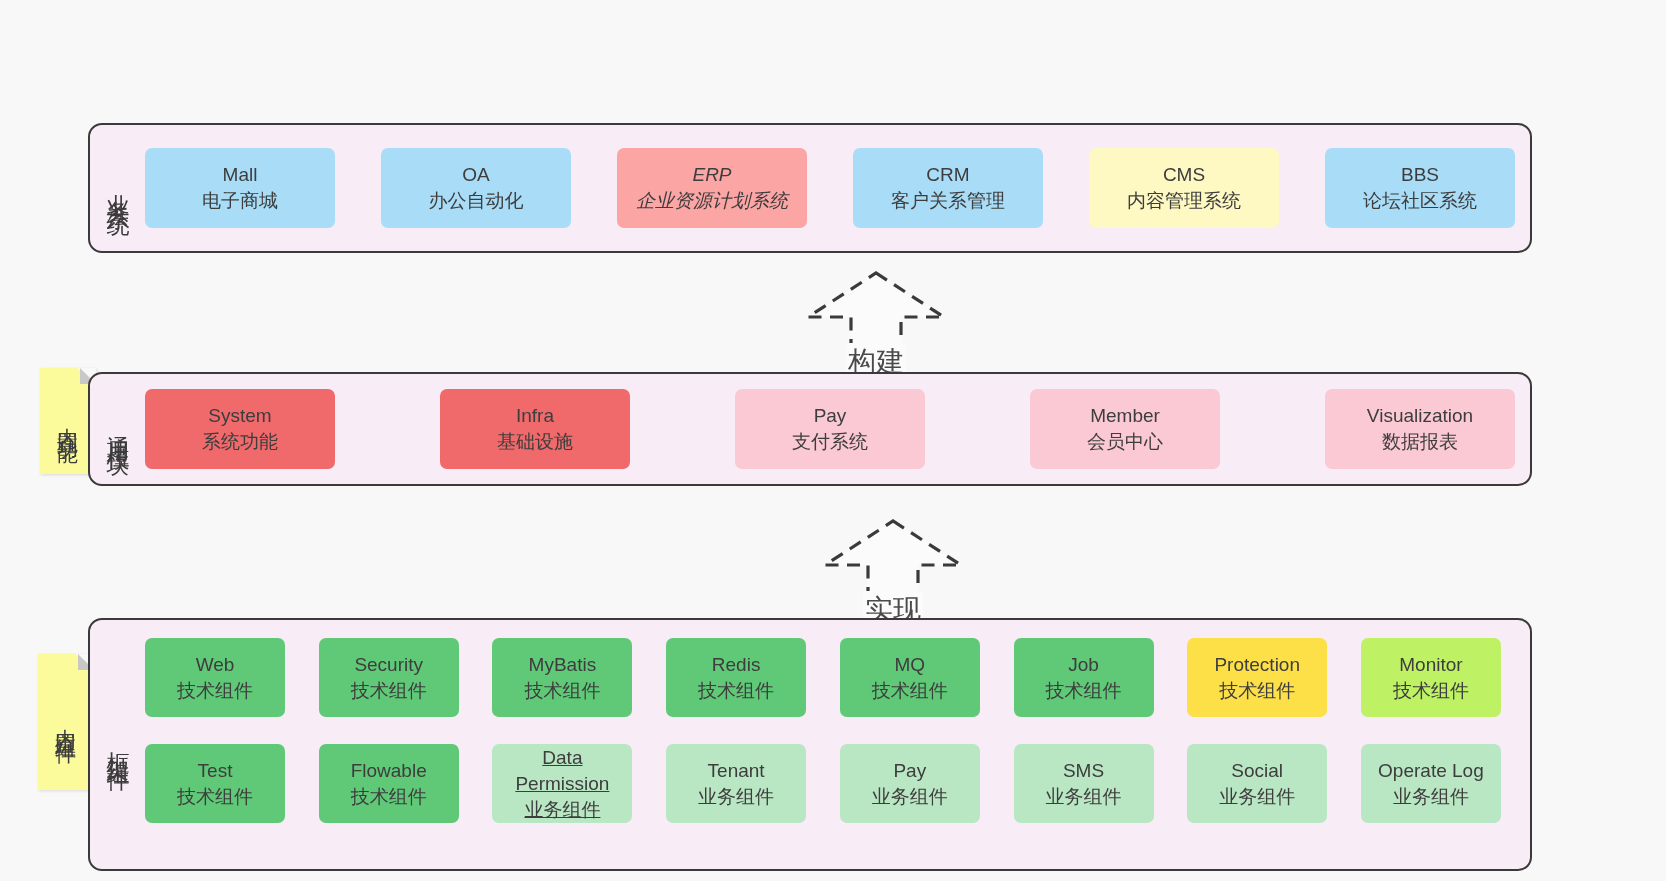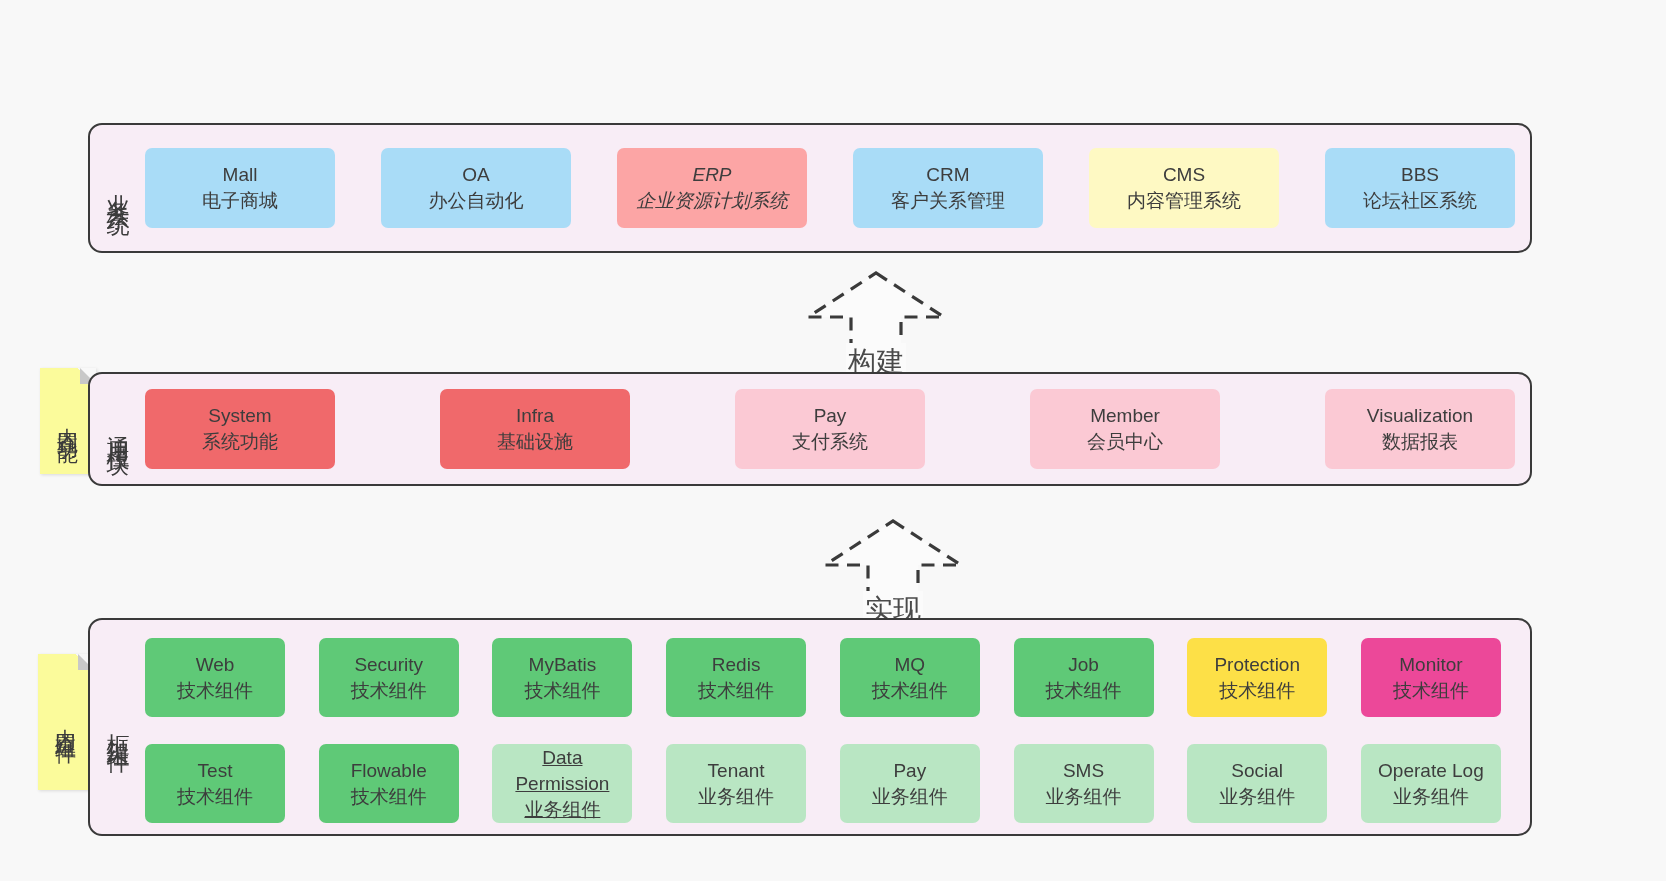--- a/index.html
+++ b/index.html
@@ -201,21 +201,21 @@
           <div class="box-title">Member</div>
           <div class="box-subtitle">会员中心</div>
         </div>
         <div class="box" style="background: rgb(251, 201, 212);">
           <div class="box-title">Visualization</div>
           <div class="box-subtitle">数据报表</div>
         </div>
       </div>
   </section>
 
-  <section class="layer" style="top:618px;height:218px;">
+  <section class="layer" style="top:618px;height:253px;">
     <div class="vlabel">框架组件</div>
     <div class="boxes row-8" style="top:18px;">
         <div class="box" style="background: rgb(95, 201, 119);">
           <div class="box-title">Web</div>
           <div class="box-subtitle">技术组件</div>
         </div>
         <div class="box" style="background: rgb(95, 201, 119);">
           <div class="box-title">Security</div>
           <div class="box-subtitle">技术组件</div>
         </div>
@@ -232,21 +232,21 @@
           <div class="box-subtitle">技术组件</div>
         </div>
         <div class="box" style="background: rgb(95, 201, 119);">
           <div class="box-title">Job</div>
           <div class="box-subtitle">技术组件</div>
         </div>
         <div class="box" style="background: #fde047;">
           <div class="box-title">Protection</div>
           <div class="box-subtitle">技术组件</div>
         </div>
-        <div class="box" style="background: #ec4899;">
+        <div class="box" style="background: #bef264;">
           <div class="box-title">Monitor</div>
           <div class="box-subtitle">技术组件</div>
         </div>
       </div>
     <div class="boxes row-8" style="top:124px;">
         <div class="box" style="background: rgb(95, 201, 119);">
           <div class="box-title">Test</div>
           <div class="box-subtitle">技术组件</div>
         </div>
         <div class="box" style="background: rgb(95, 201, 119);">

